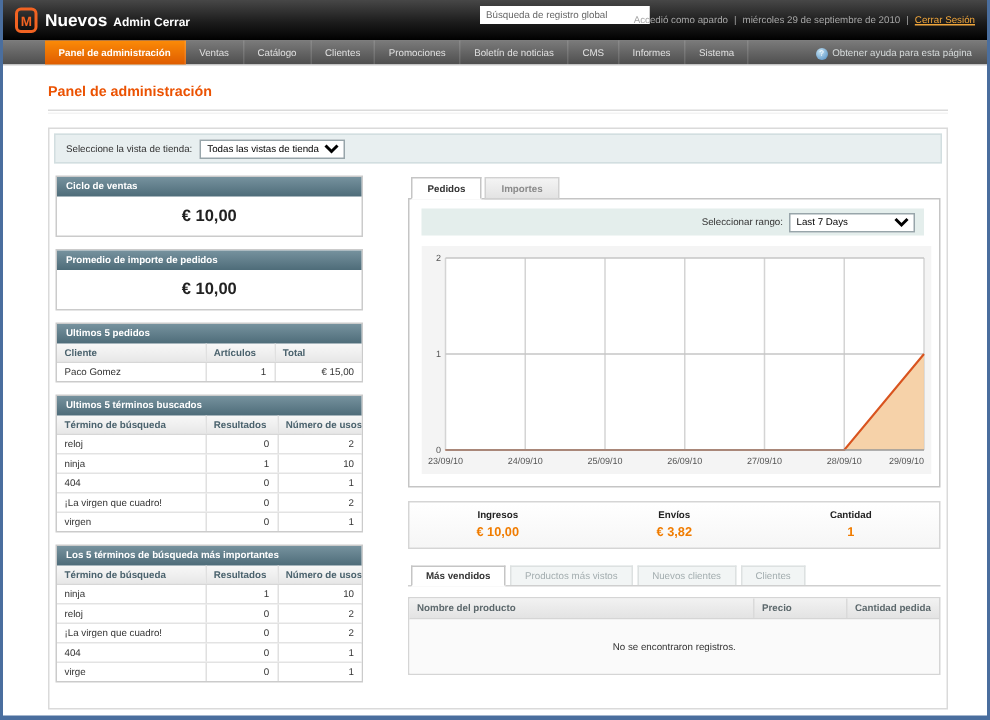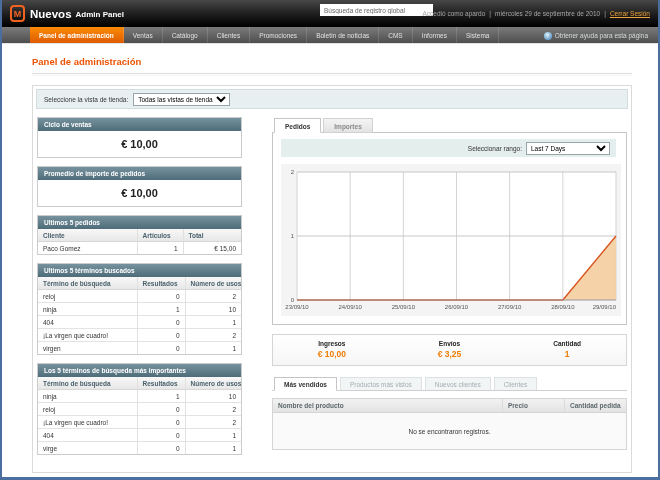--- a/index.html
+++ b/index.html
@@ -76,21 +76,21 @@
   .grid-empty { height:36px; display:flex; align-items:center; justify-content:center; font-size:6.5px; color:#333; background:#fafafa; }
 </style>
 </head>
 <body>
 
 <div class="page">
 
   <header class="topbar">
     <span class="logo-badge">M</span>
     <span class="brand-name">Nuevos</span>
-    <span class="brand-suffix">Admin Panel</span>
+    <span class="brand-suffix">Admin Cerrar</span>
     <input class="global-search" value="Búsqueda de registro global" style="">
     <div class="header-right">
       <span>Accedió como apardo</span>
       <span>|</span>
       <span>miércoles 29 de septiembre de 2010</span>
       <span>|</span>
       <a class="logout">Cerrar Sesión</a>
     </div>
   </header>
 
@@ -277,21 +277,21 @@
             </div>
           </div>
 
           <div class="totals-box">
             <div class="total-cell">
               <div class="total-label">Ingresos</div>
               <div class="total-value">€ 10,00</div>
             </div>
             <div class="total-cell">
               <div class="total-label">Envíos</div>
-              <div class="total-value">€ 3,25</div>
+              <div class="total-value">€ 3,82</div>
             </div>
             <div class="total-cell">
               <div class="total-label">Cantidad</div>
               <div class="total-value">1</div>
             </div>
           </div>
 
           <div class="bottom-tabs">
             <div class="btab active">Más vendidos</div>
             <div class="btab inactive">Productos más vistos</div>

